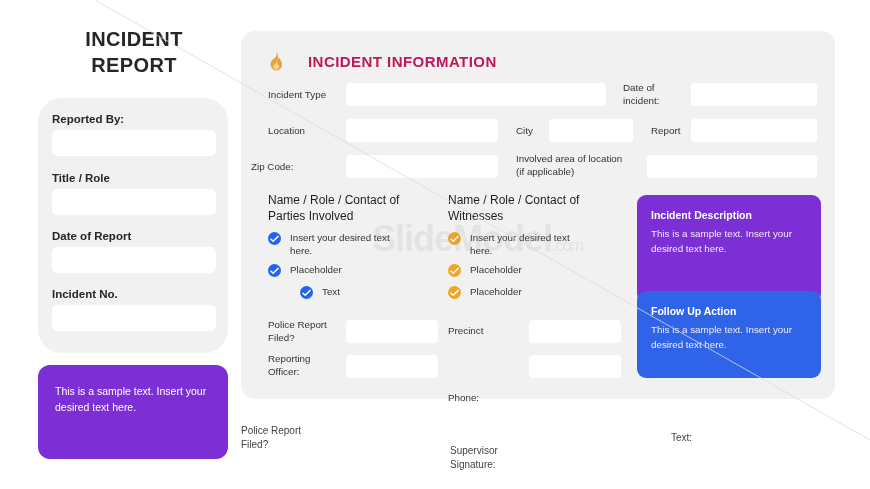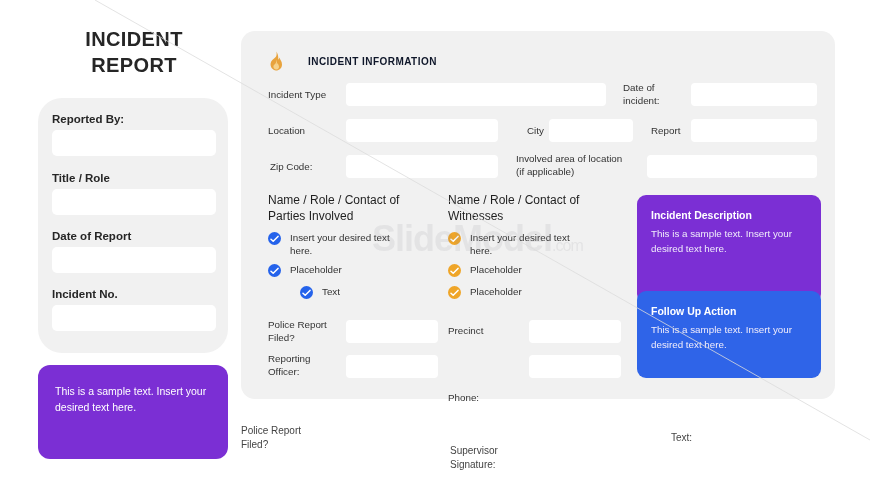--- a/index.html
+++ b/index.html
@@ -95,23 +95,23 @@
   }
   .panel-head {
     position: absolute;
     left: 27px; top: 20px;
     display: flex;
     align-items: center;
     gap: 24px;
   }
   .flame-icon { width: 16px; height: 20px; display: block; }
   .panel-title {
-    font-size: 10px;
-    font-weight: bold;
-    color: #0f172a;
+    font-size: 15px;
+    font-weight: bold;
+    color: #be185d;
     letter-spacing: 0.45px;
     text-align: center;
   }
 
   
   .fld-label {
     position: absolute;
     font-size: 9.8px;
     color: #333333;
     line-height: 1.28;
@@ -235,26 +235,26 @@
     </div>
 
     <div class="fld-label" style="left:27px; top:58px;">Incident Type</div>
     <div class="fld-box" style="left:105px; top:52px; width:260px;"></div>
     <div class="fld-label" style="left:382px; top:51px; width:60px; white-space:pre-line;">Date of
 incident:</div>
     <div class="fld-box" style="left:450px; top:52px; width:126px;"></div>
 
     <div class="fld-label" style="left:27px; top:94px;">Location</div>
     <div class="fld-box" style="left:105px; top:88px; width:152px;"></div>
-    <div class="fld-label" style="left:286px; top:94px;">City</div>
+    <div class="fld-label" style="left:275px; top:94px;">City</div>
     <div class="fld-box" style="left:308px; top:88px; width:84px;"></div>
     <div class="fld-label" style="left:410px; top:94px;">Report</div>
     <div class="fld-box" style="left:450px; top:88px; width:126px;"></div>
 
-    <div class="fld-label" style="left:29px; top:130px;">Zip Code:</div>
+    <div class="fld-label" style="left:10px; top:130px;">Zip Code:</div>
     <div class="fld-box" style="left:105px; top:124px; width:152px;"></div>
     <div class="fld-label" style="left:275px; top:122px; width:130px; white-space:pre-line;">Involved area of location
 (if applicable)</div>
     <div class="fld-box" style="left:406px; top:124px; width:170px;"></div>
 
     <div class="list-head" style="left:27px; top:161px; width:160px; white-space:pre-line;">Name / Role / Contact of
 Parties Involved</div>
     <div class="list-head" style="left:207px; top:161px; width:160px; white-space:pre-line;">Name / Role / Contact of
 Witnesses</div>
 

